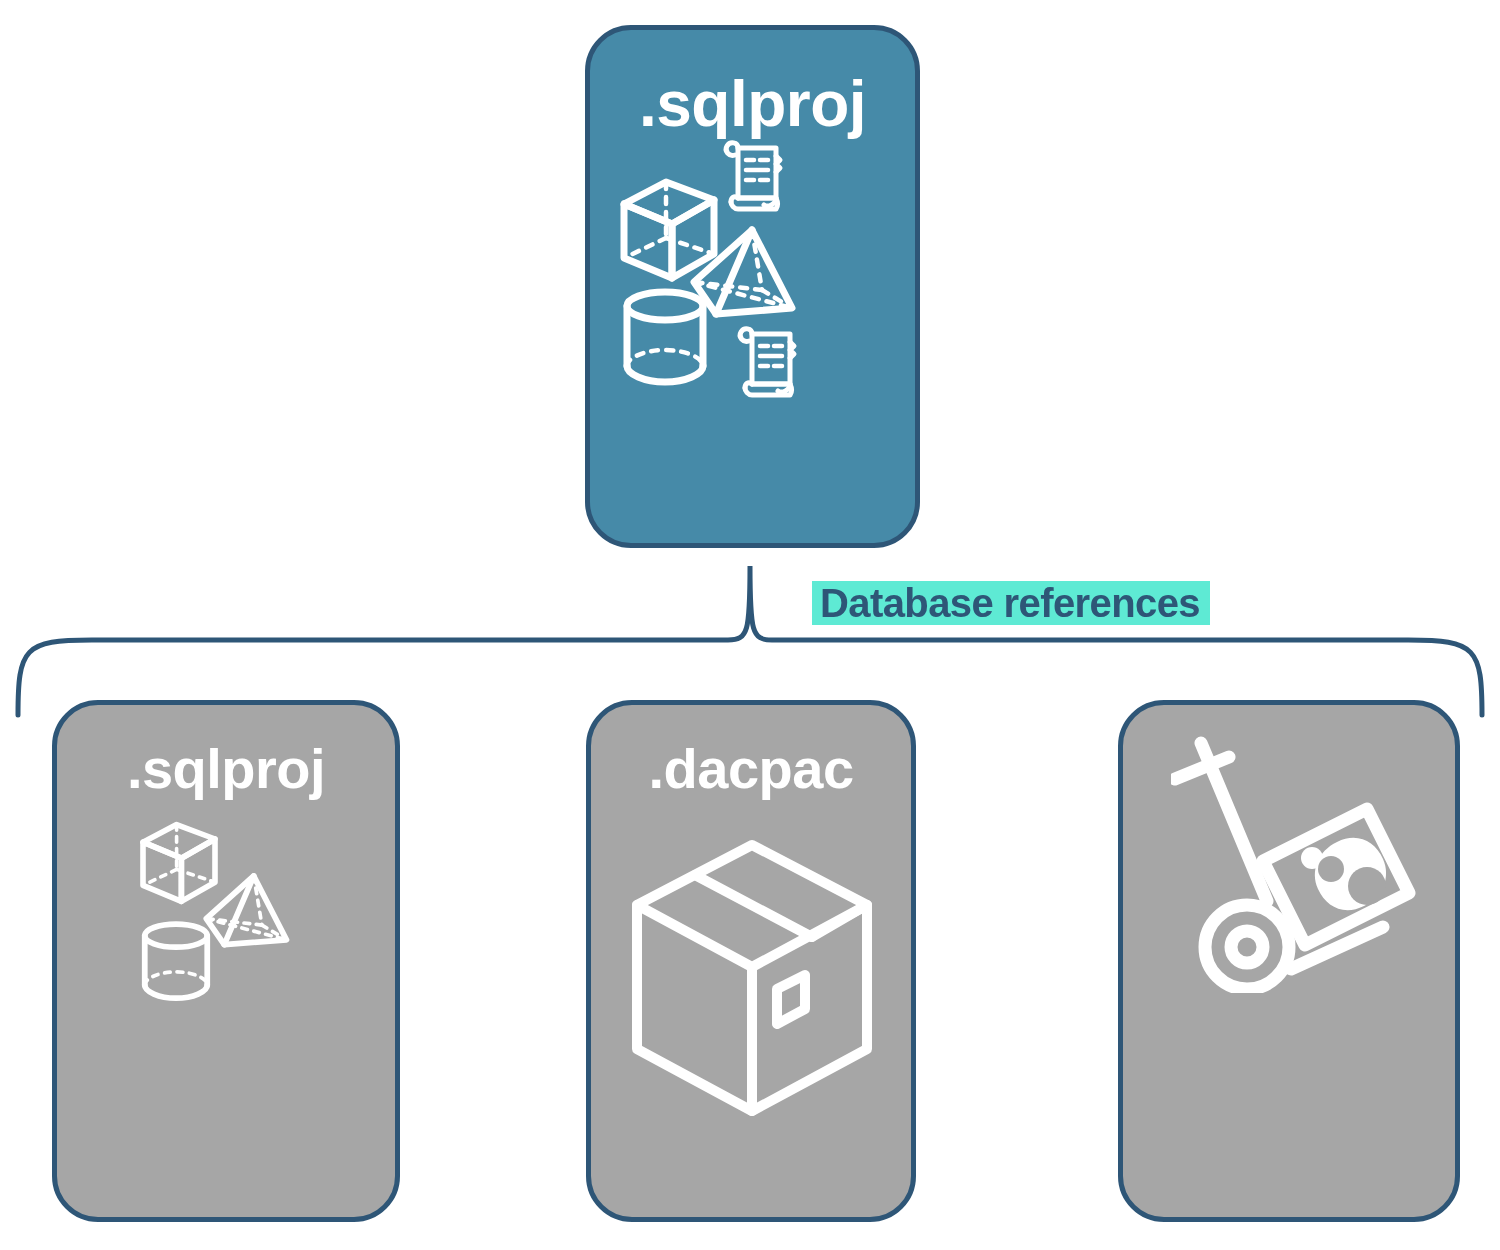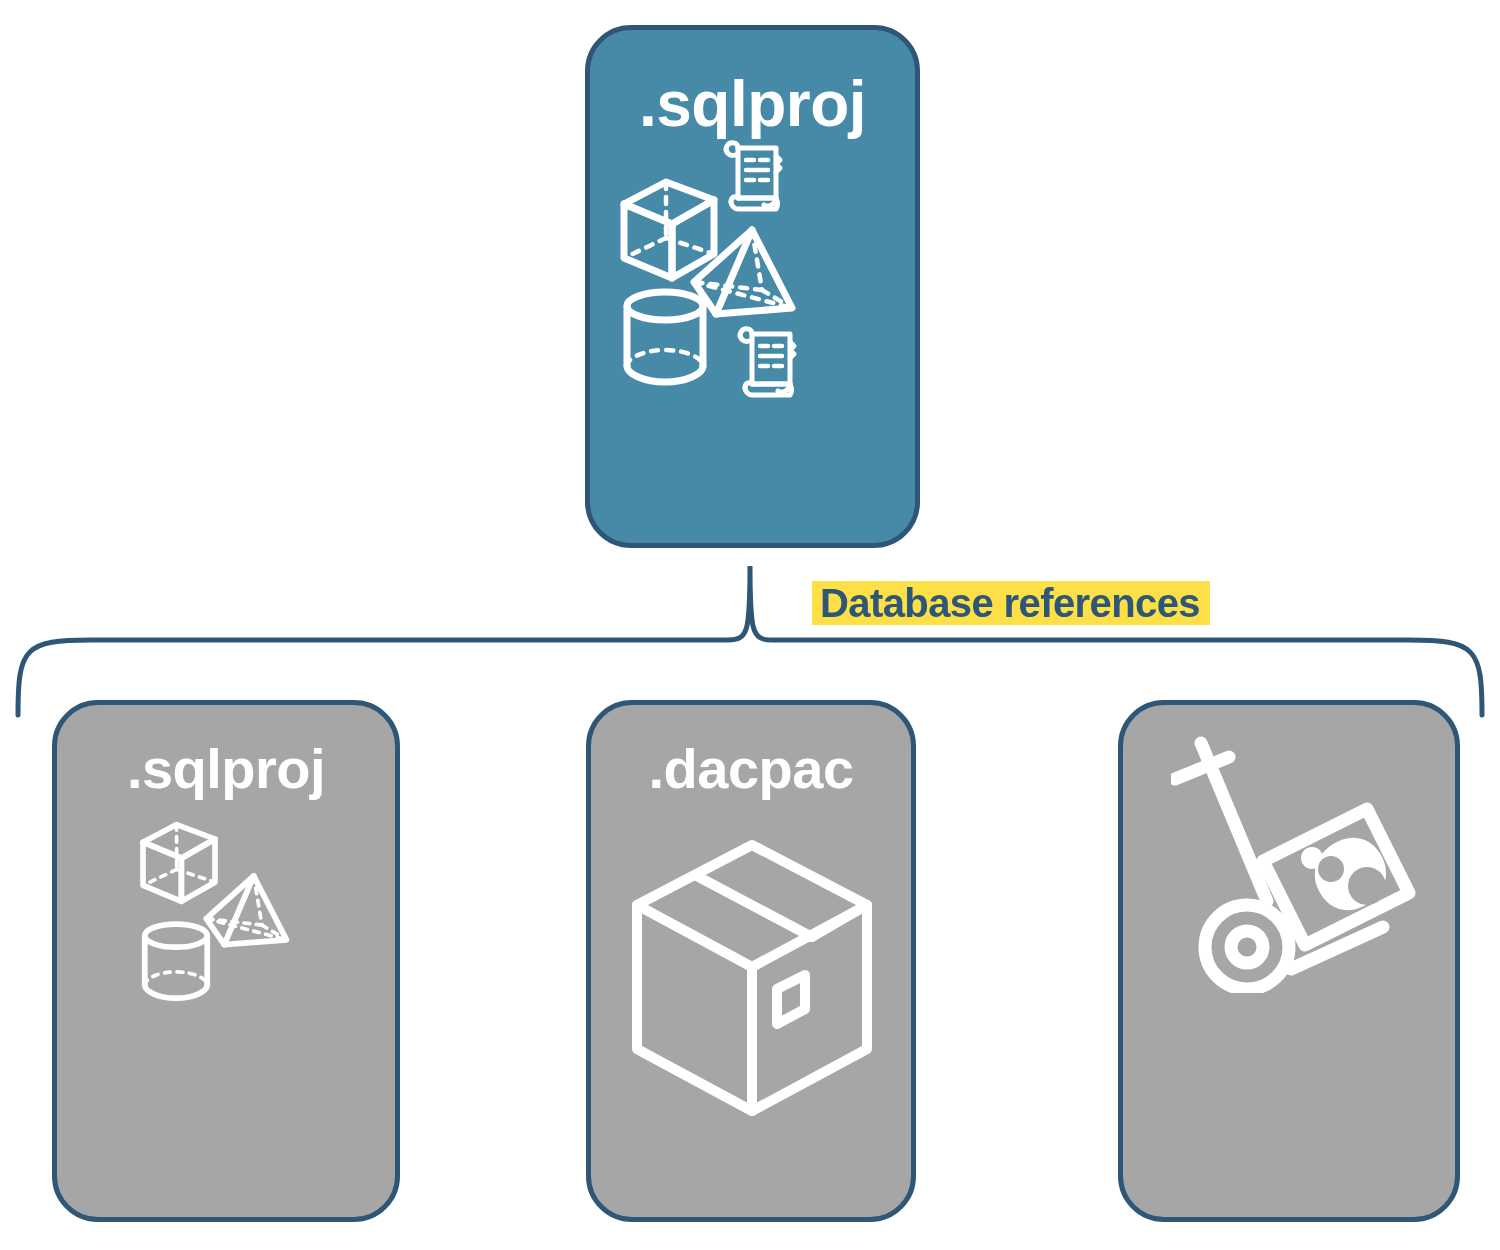--- a/index.html
+++ b/index.html
@@ -79,21 +79,21 @@
 
   #brace-label {
     position: absolute;
     left: 812px;
     top: 581px;
     font-size: 40px;
     font-weight: bold;
     color: #2e5677;
     letter-spacing: -0.6px;
     white-space: nowrap;
-    background: #fde047;
+    background: #5eead4;
     padding: 0 10px 0 8px;
     line-height: 1.1;
     user-select: none;
   }
 </style>
 </head>
 <body>
 
 <div id="stage">
 

